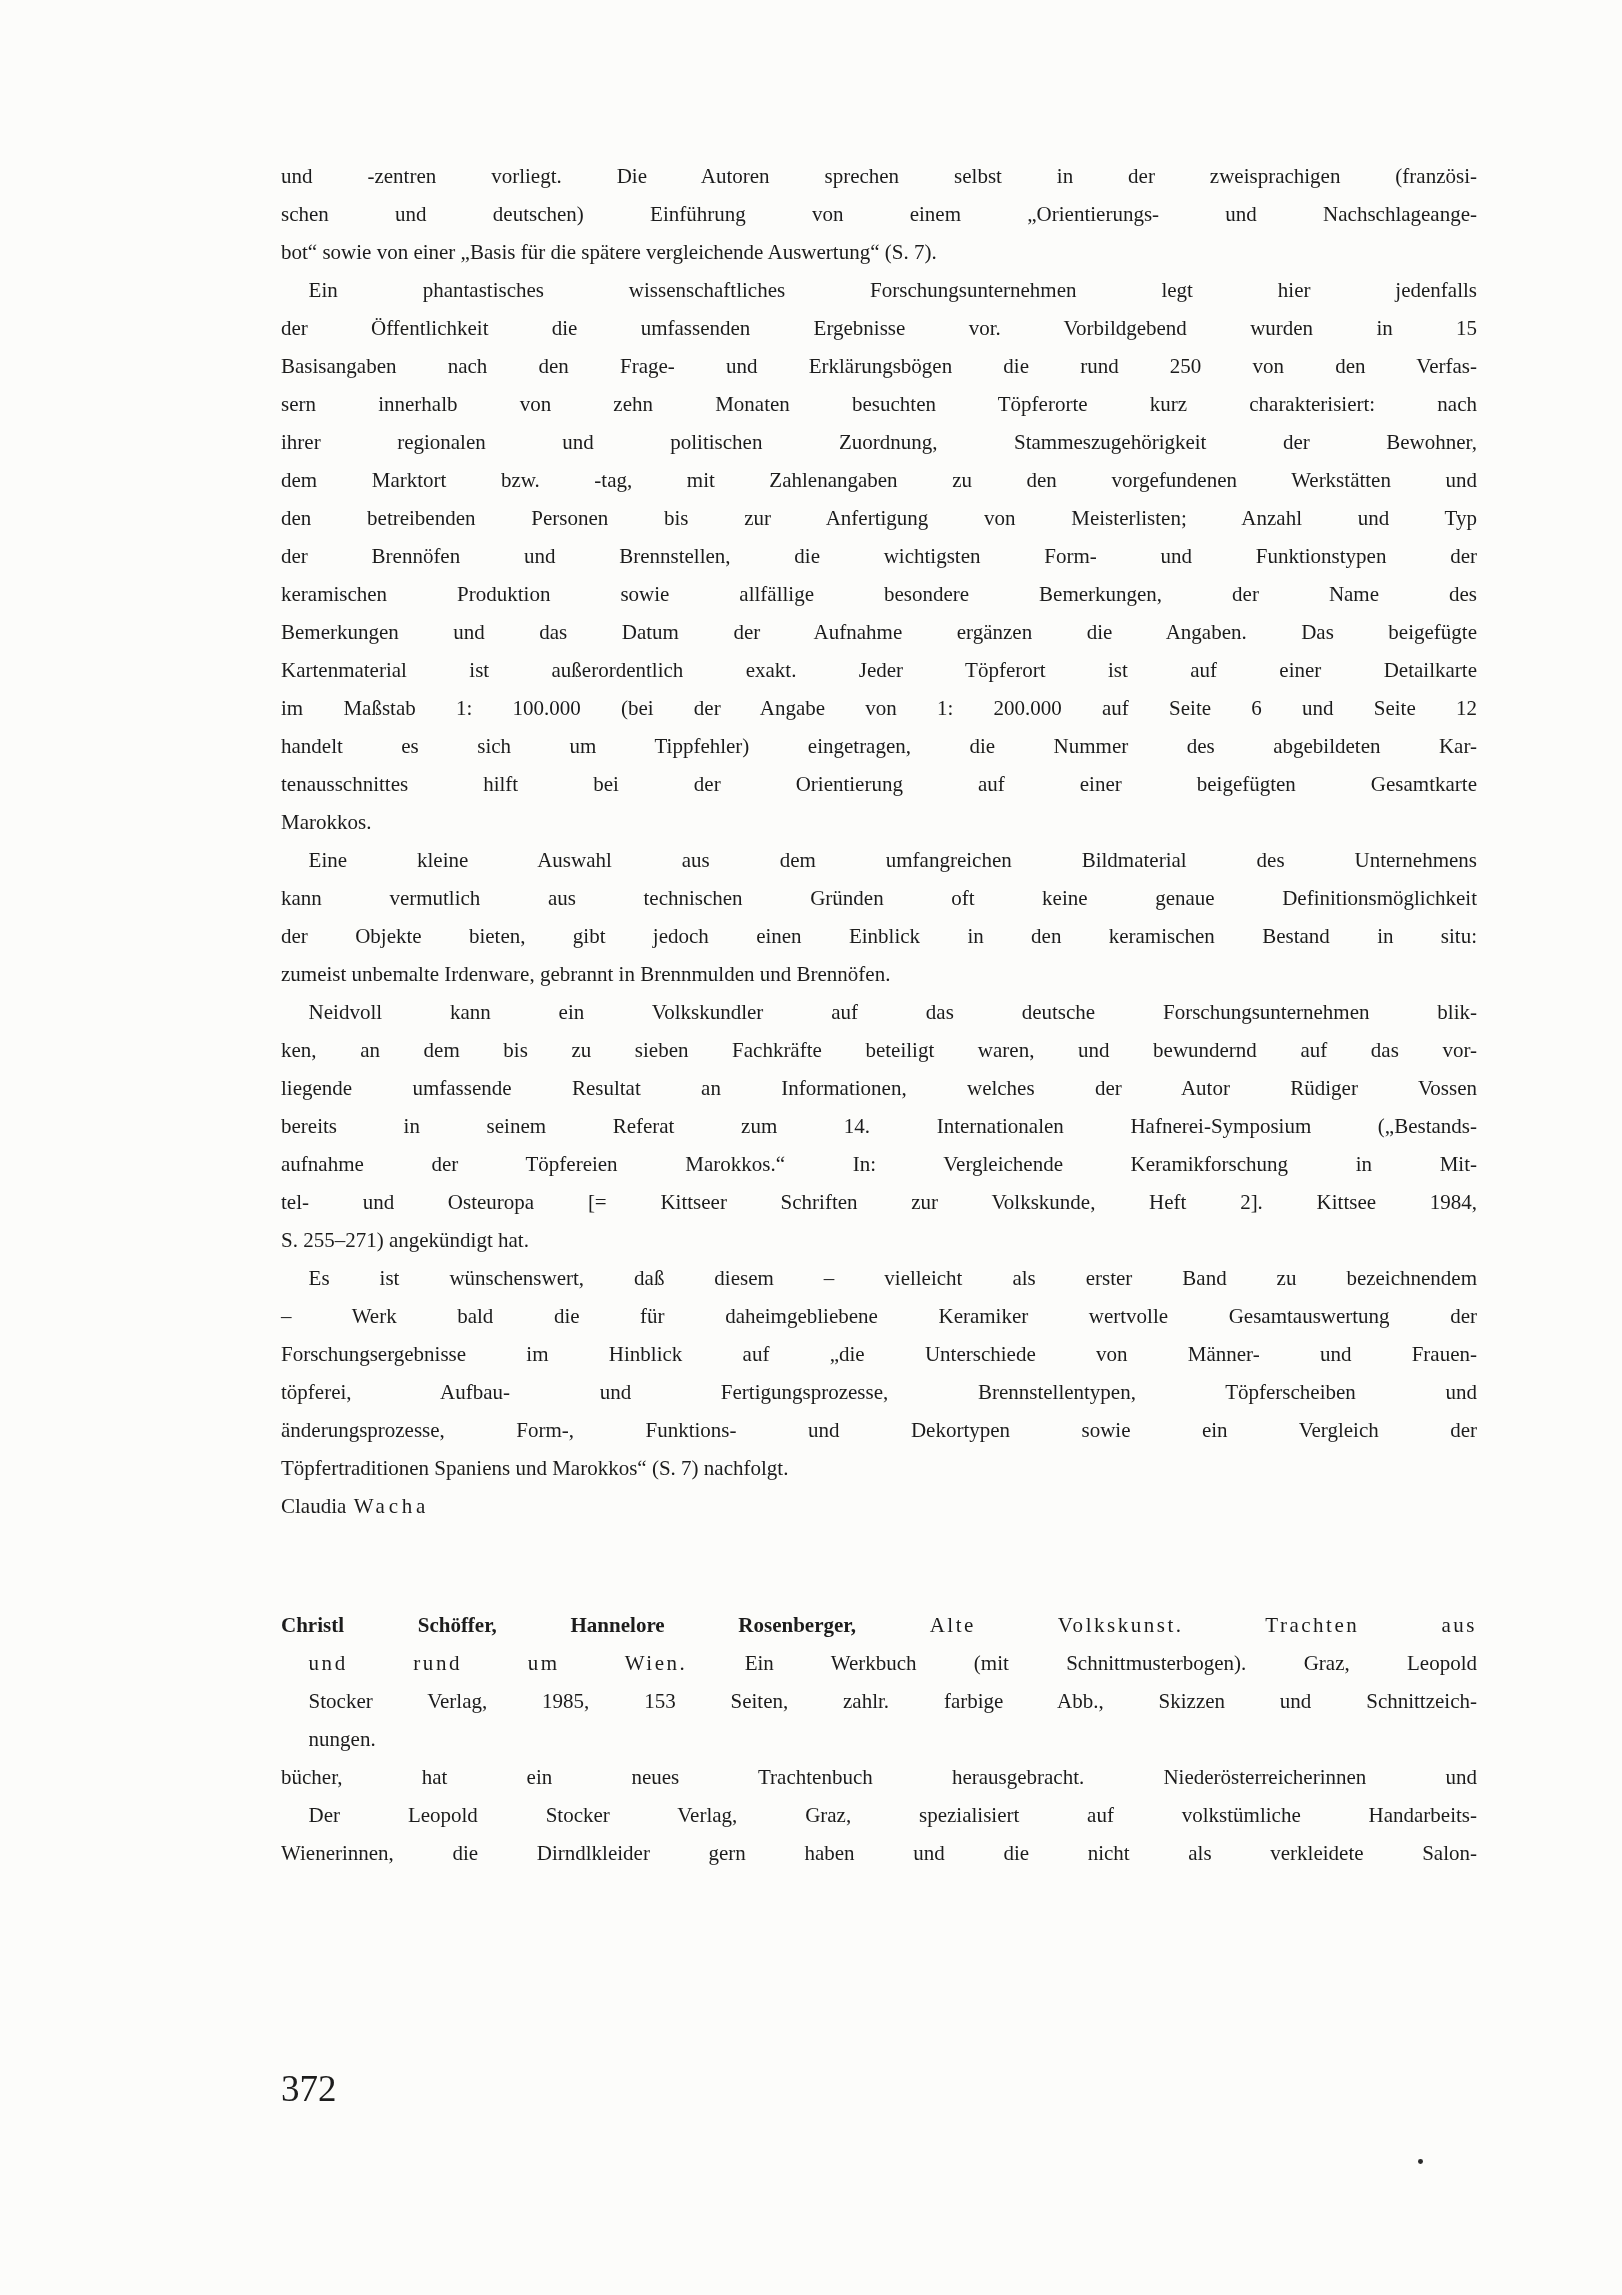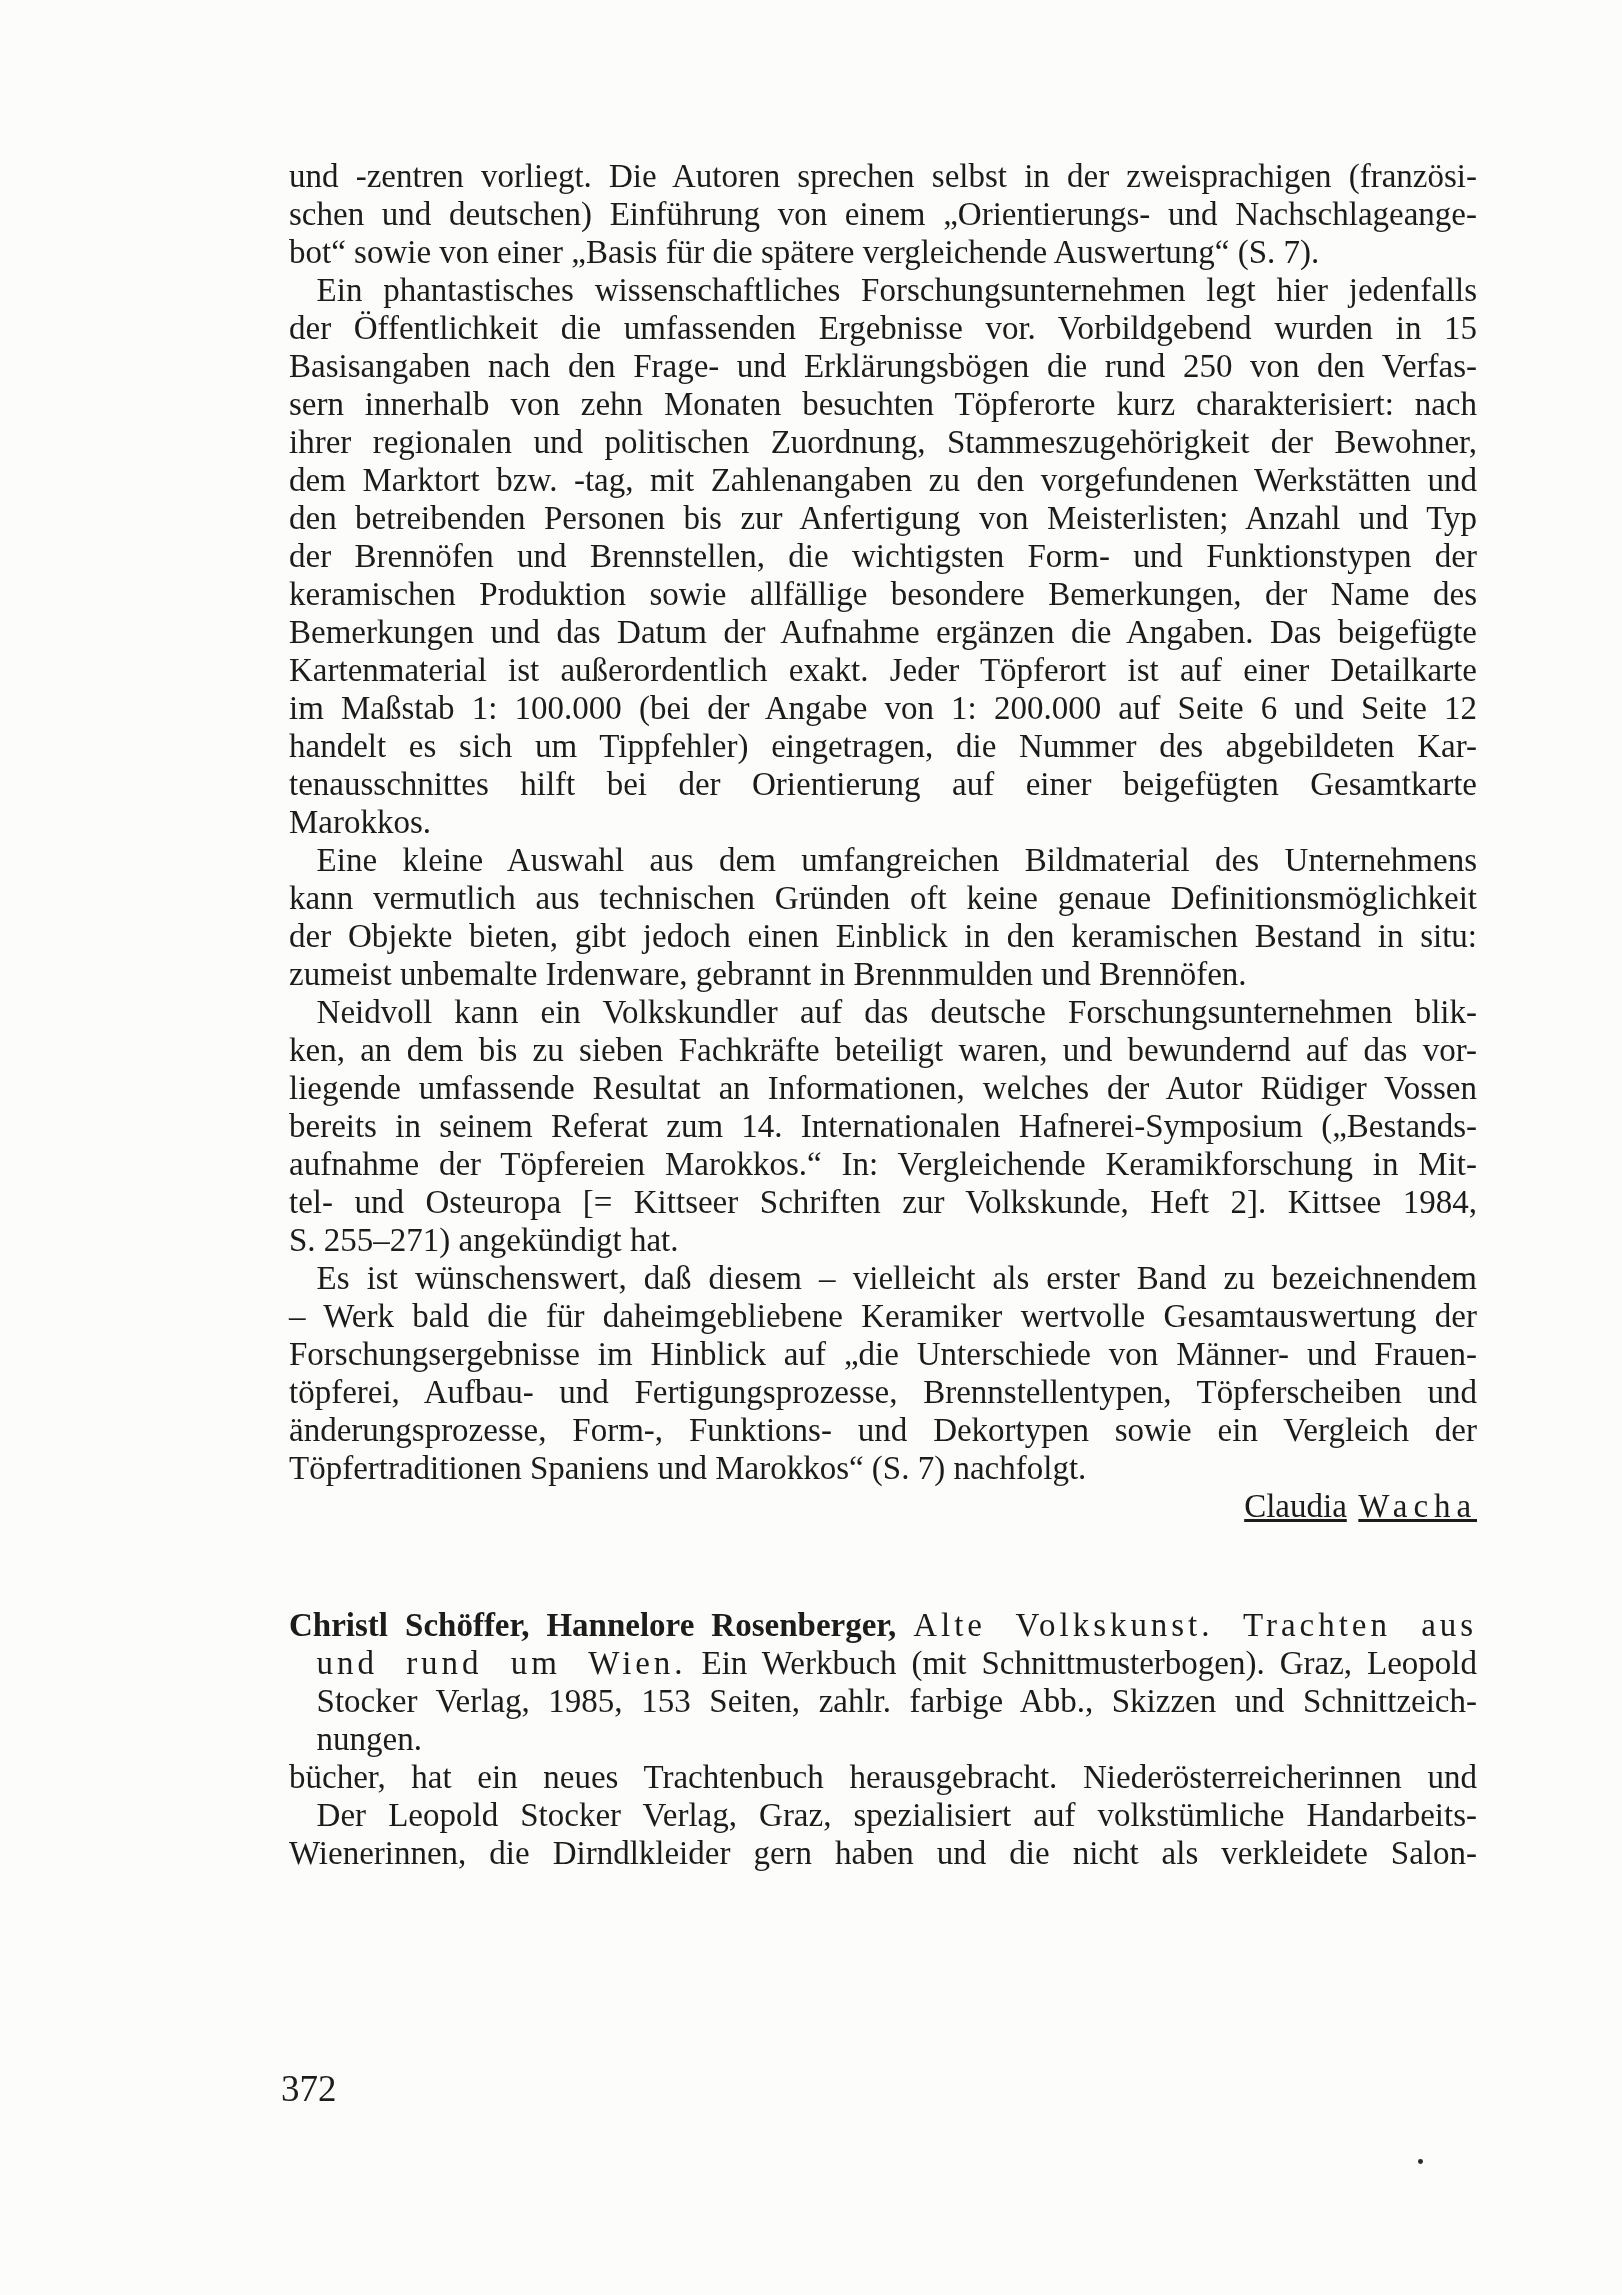--- a/index.html
+++ b/index.html
@@ -13,29 +13,28 @@
     color:#1c1c1c;
     overflow:hidden;
   }
   .textblock {
     position:absolute;
     left:281px;
     top:157px;
     width:1196px;
   }
   .line {
-    font-size:33px;
+    font-size:21px;
     line-height:38px;
-    margin-left:8px;
   }
   
   .jl { text-align:justify; text-align-last:justify; }
   
   .ind { padding-left:27.6px; }
-  .sig { text-align:right;text-decoration:underline; }
+  .sig { text-align:left; }
   .sp  { letter-spacing:0.18em; margin-left:0.35em; }
   .spaced { letter-spacing:0.12em; word-spacing:0.28em; }
   b.names { font-weight:bold; }
   .review-gap { height:81px; }
   .pagenum {
     position:absolute;
     left:281px;
     top:2070px;
     font-size:37px;
     line-height:38px;

